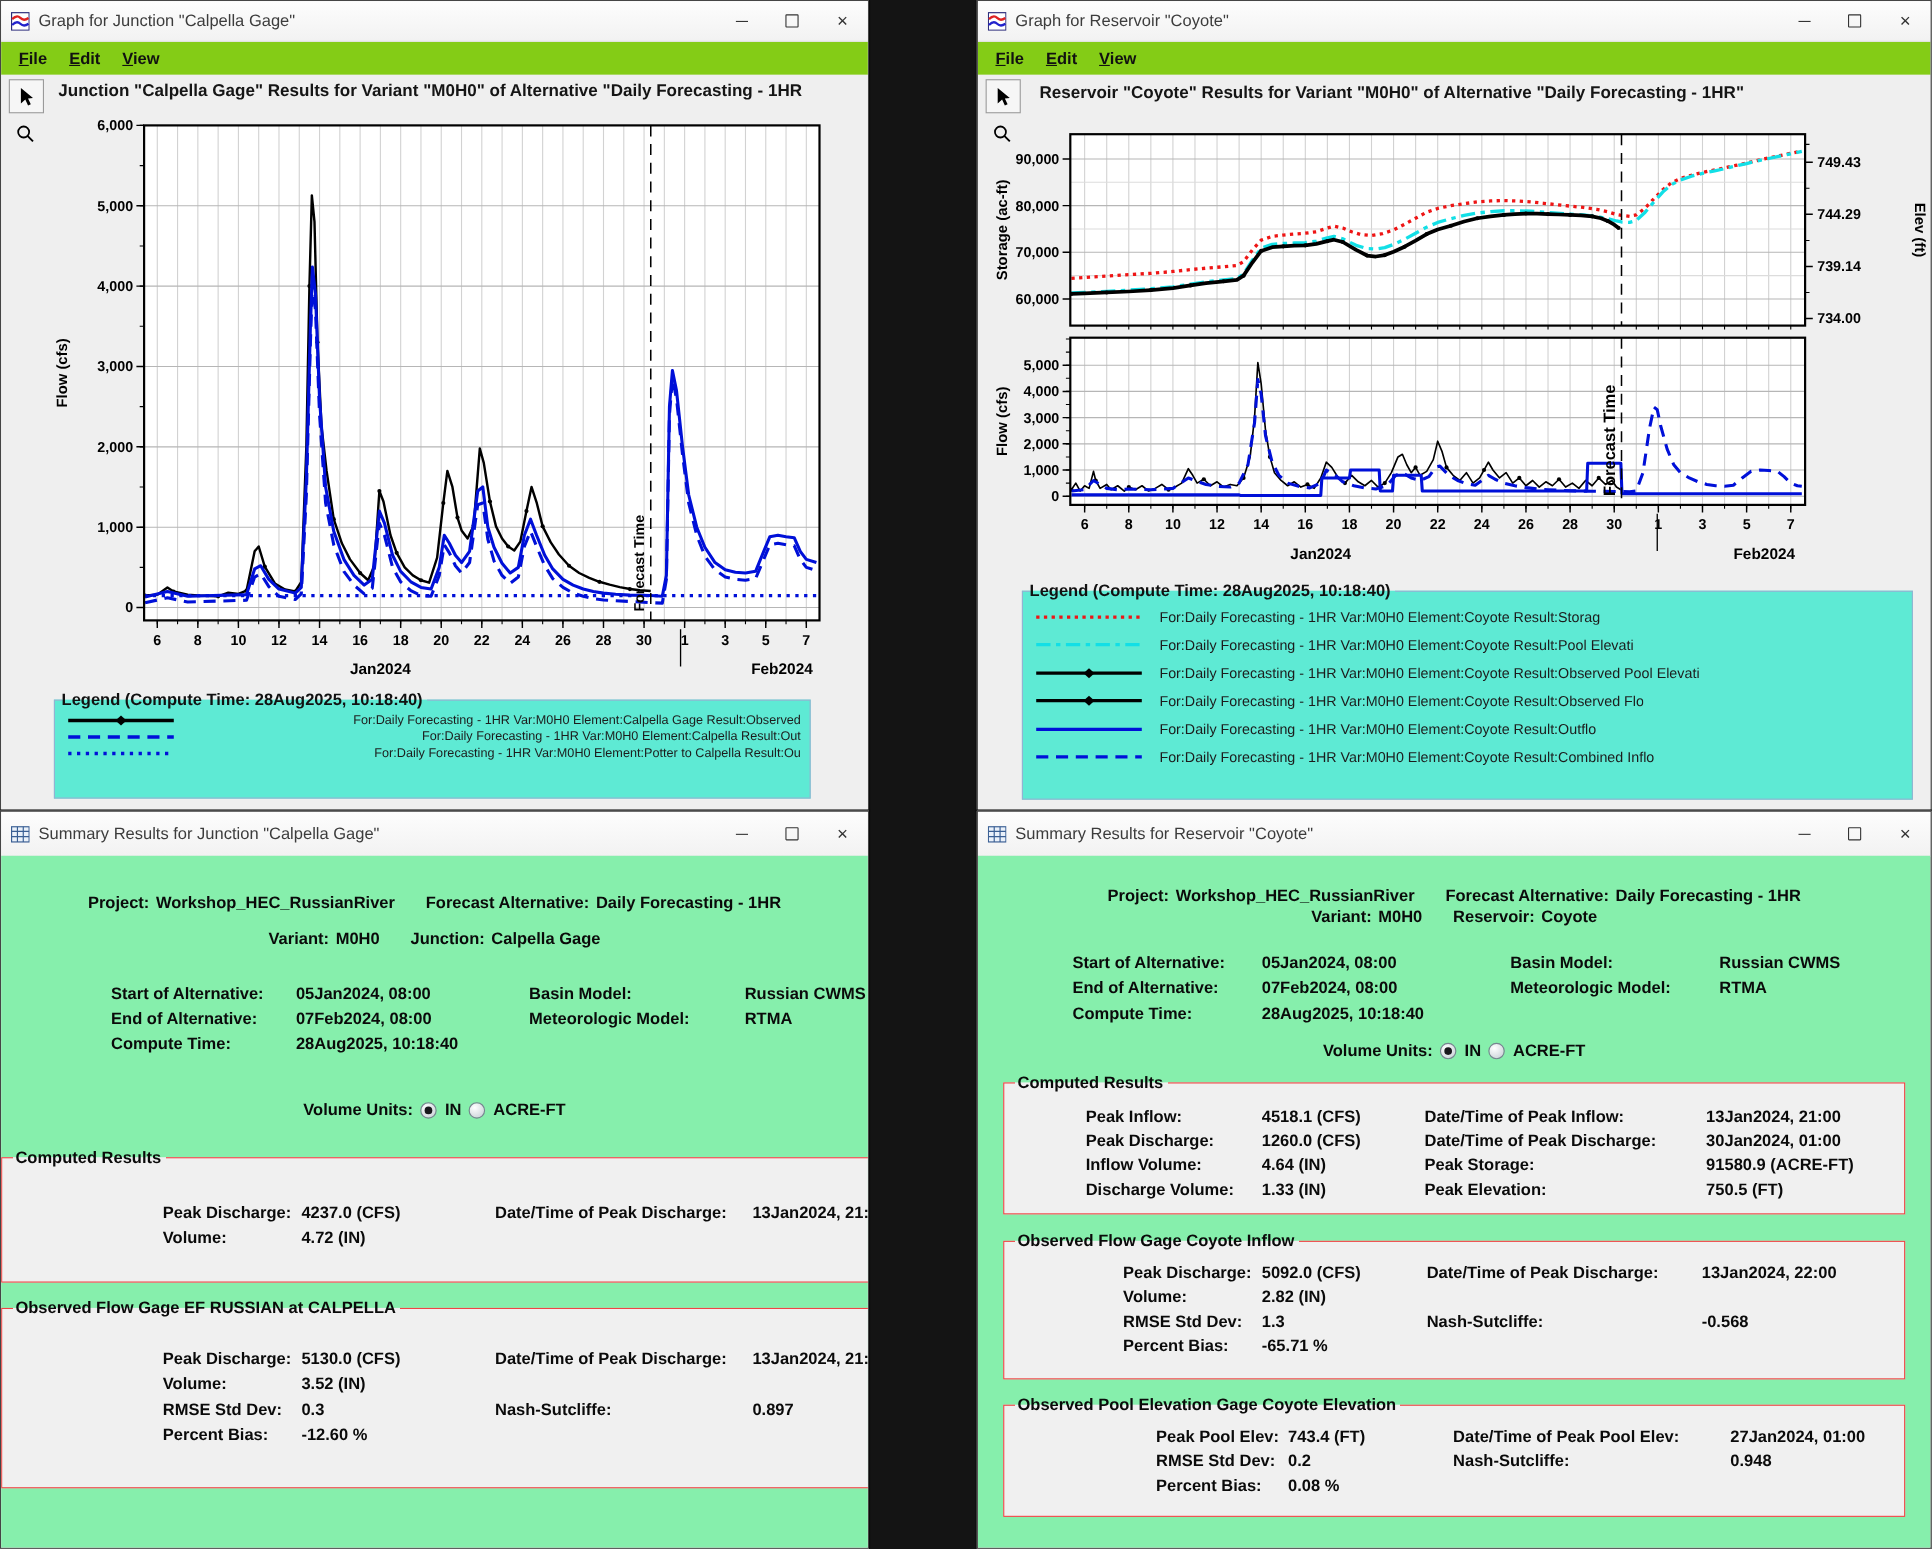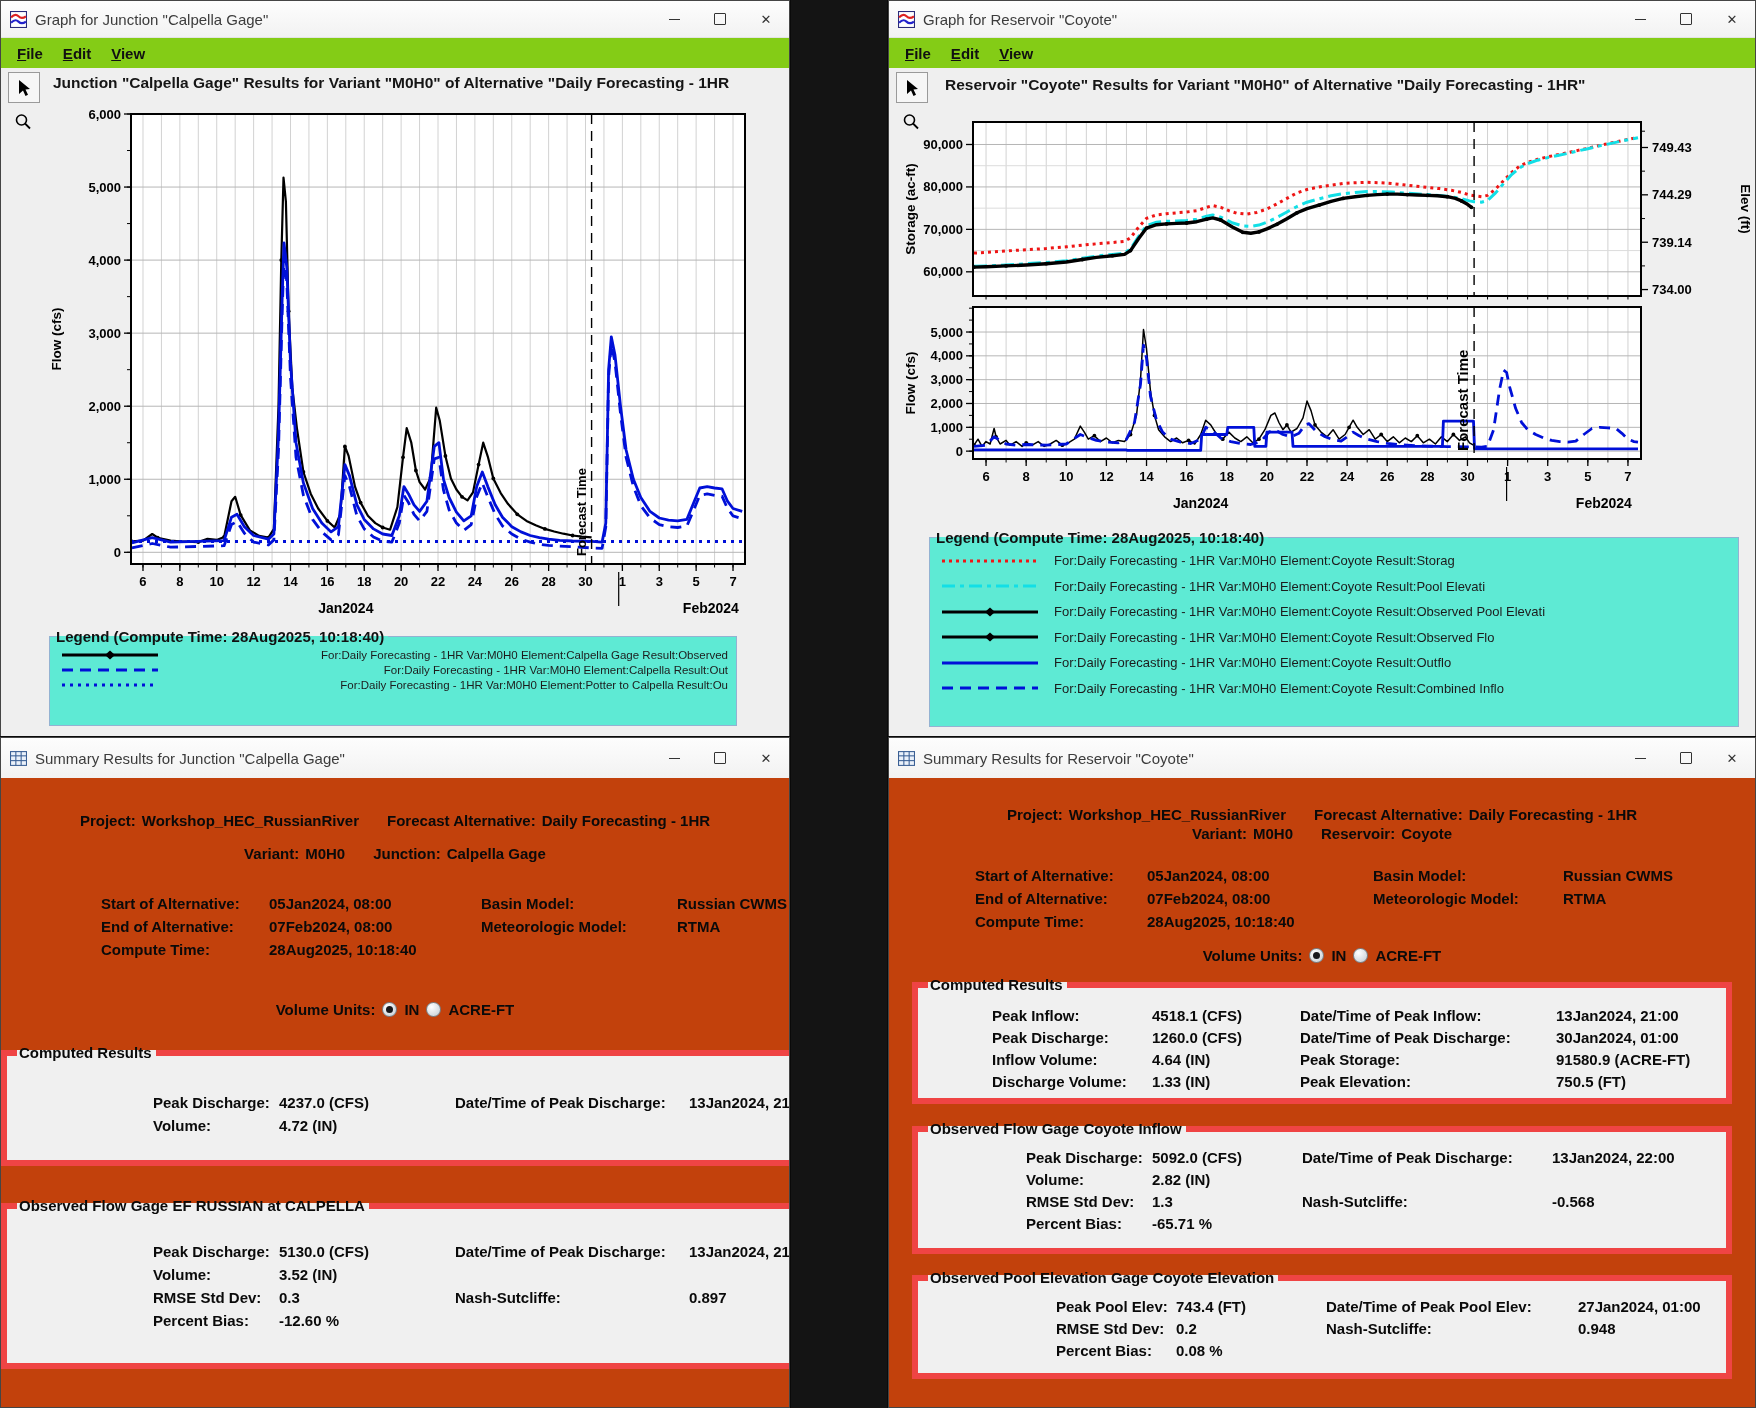--- a/index.html
+++ b/index.html
@@ -43,42 +43,42 @@
   #win-graph-reservoir .legend-box{left:40px;top:461px;width:810px;height:198px;box-sizing:border-box;}
   .legend-box legend{font-size:15px;font-weight:bold;color:#111;padding:0 4px 0 0;margin-left:-4px;}
   .legend-row{display:flex;align-items:center;}
   #win-graph-junction .legend-row{height:15px;justify-content:space-between;}
   #win-graph-reservoir .legend-row{height:25.5px;}
   .legend-sample{flex:0 0 auto;margin-right:14px;display:flex;align-items:center;}
   .legend-label{color:#1c1c1c;white-space:nowrap;overflow:hidden;}
   #win-graph-junction .legend-label{font-size:11.5px;}
   #win-graph-reservoir .legend-label{font-size:13px;}
 
-  .sum-body{position:absolute;left:0;top:40px;right:0;bottom:0;background:#c2410c;color:#0a0a0a;}
+  .sum-body{position:absolute;left:0;top:40px;right:0;bottom:0;background:#86efac;color:#0a0a0a;}
   .sum-body .center-line{text-align:center;font-size:15px;font-weight:bold;}
   .hpair{display:inline-block;margin:0 14px;}
   .hpair .hl{font-weight:bold;}
   .hpair .hv{font-weight:bold;margin-left:6px;}
   .rows{display:grid;font-size:15px;font-weight:bold;line-height:23px;}
   .rows span{white-space:nowrap;overflow:visible;}
-  .sum-fieldset{border:6px solid #ef4444;margin:0 auto;padding:4px 8px 10px 8px;box-sizing:border-box;background:#f0f0f0;}
+  .sum-fieldset{border:1px solid #ef4444;margin:0 auto;padding:4px 8px 10px 8px;box-sizing:border-box;background:#f0f0f0;}
   .sum-fieldset legend{font-size:15px;font-weight:bold;padding:0 4px 0 2px;margin-left:2px;color:#0a0a0a;}
   .radio-line{display:flex;align-items:center;justify-content:center;font-size:15px;font-weight:bold;gap:7px;}
   .radio{position:relative;width:15px;height:15px;border-radius:50%;border:1px solid #76858f;
          background:radial-gradient(circle at 35% 30%,#ffffff,#c2cbd2);display:inline-block;box-sizing:border-box;}
   .radio.sel::after{content:"";position:absolute;left:3px;top:3px;right:3px;bottom:3px;border-radius:50%;background:#18181c;}
 
   
   #win-summary-junction .sum-body{padding-top:34px;}
   #sj-header2{margin-top:16px;}
   #sj-info{margin-top:30px;padding-left:100px;grid-template-columns:168px 212px 196px auto;}
   #sj-volume{margin-top:40px;}
   #sj-computed{margin-top:26px;width:730px;height:122px;}
   #sj-computed .rows{padding:26px 0 0 138px;grid-template-columns:126px 176px 234px auto;}
-  #sj-observed{margin-top:31px;width:730px;height:172px;}
+  #sj-observed{margin-top:15px;width:730px;height:172px;}
   #sj-observed .rows{padding:22px 0 0 138px;grid-template-columns:126px 176px 234px auto;}
 
   #win-summary-reservoir .sum-body{padding-top:28px;}
   #sr-header2{margin-top:2px;}
   #sr-info{margin-top:22px;padding-left:86px;grid-template-columns:172px 226px 190px auto;}
   #sr-volume{margin-top:14px;}
   #sr-computed{margin-top:12px;width:820px;height:128px;}
   #sr-computed .rows{padding:8px 0 0 66px;grid-template-columns:160px 148px 256px auto;line-height:22px;}
   #sr-obsflow{margin-top:16px;width:820px;height:134px;}
   #sr-obsflow .rows{padding:6px 0 0 100px;grid-template-columns:126px 150px 250px auto;line-height:22px;}

